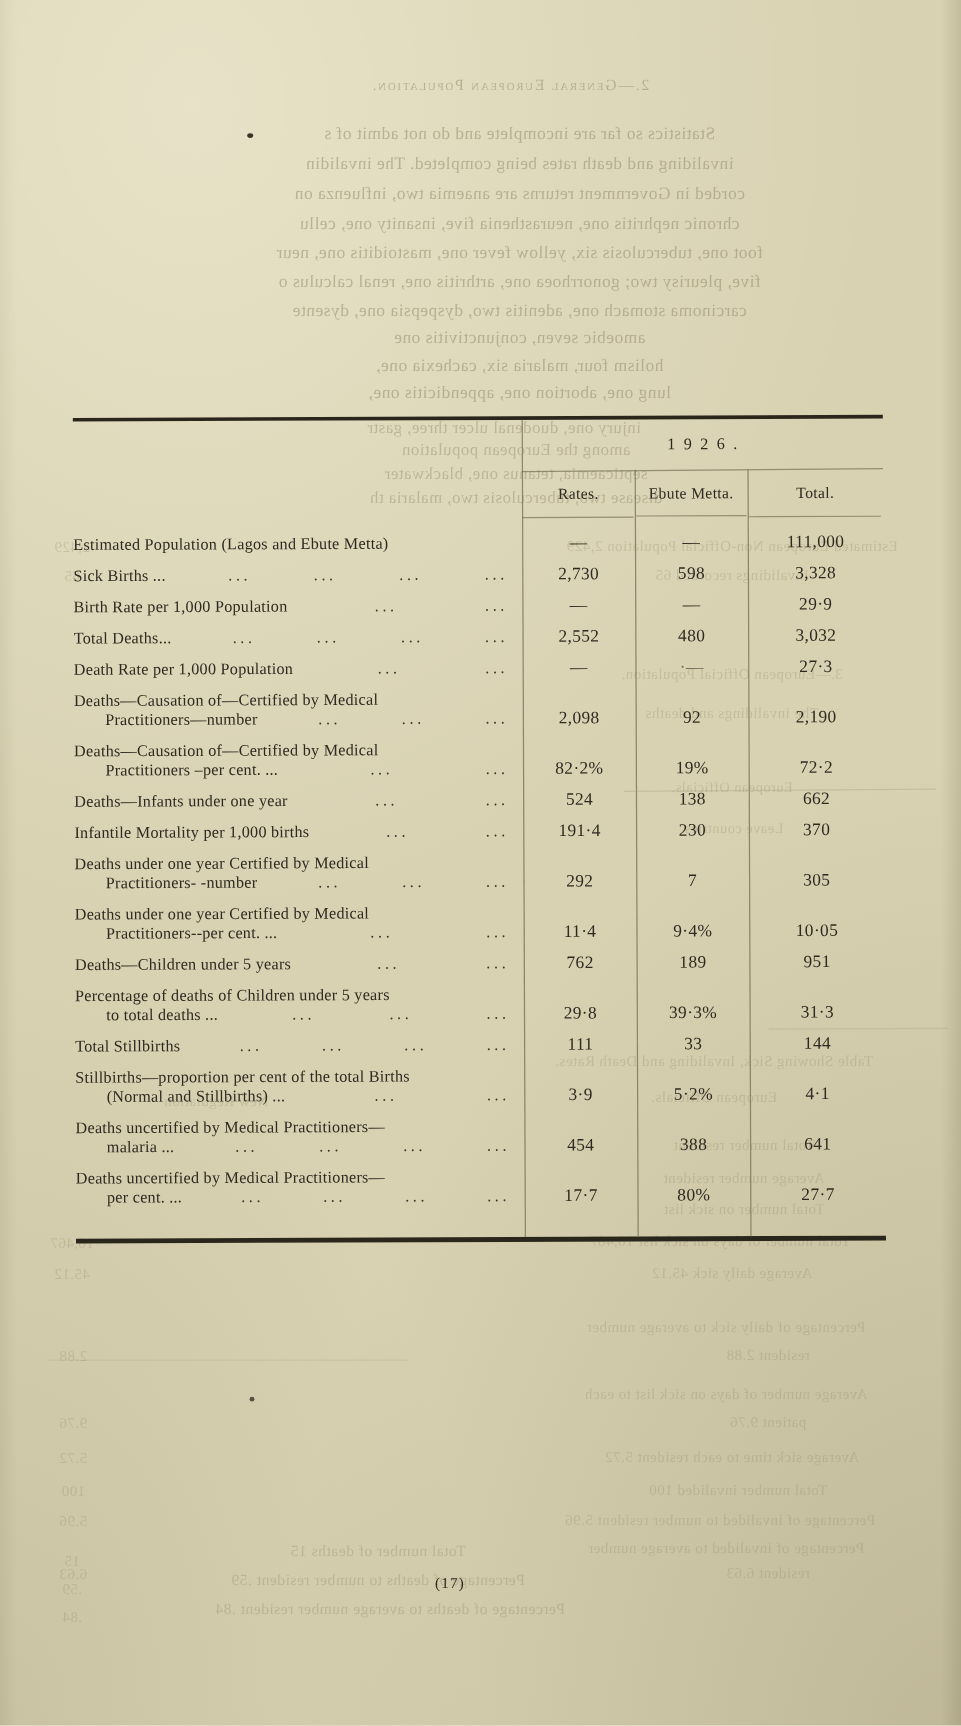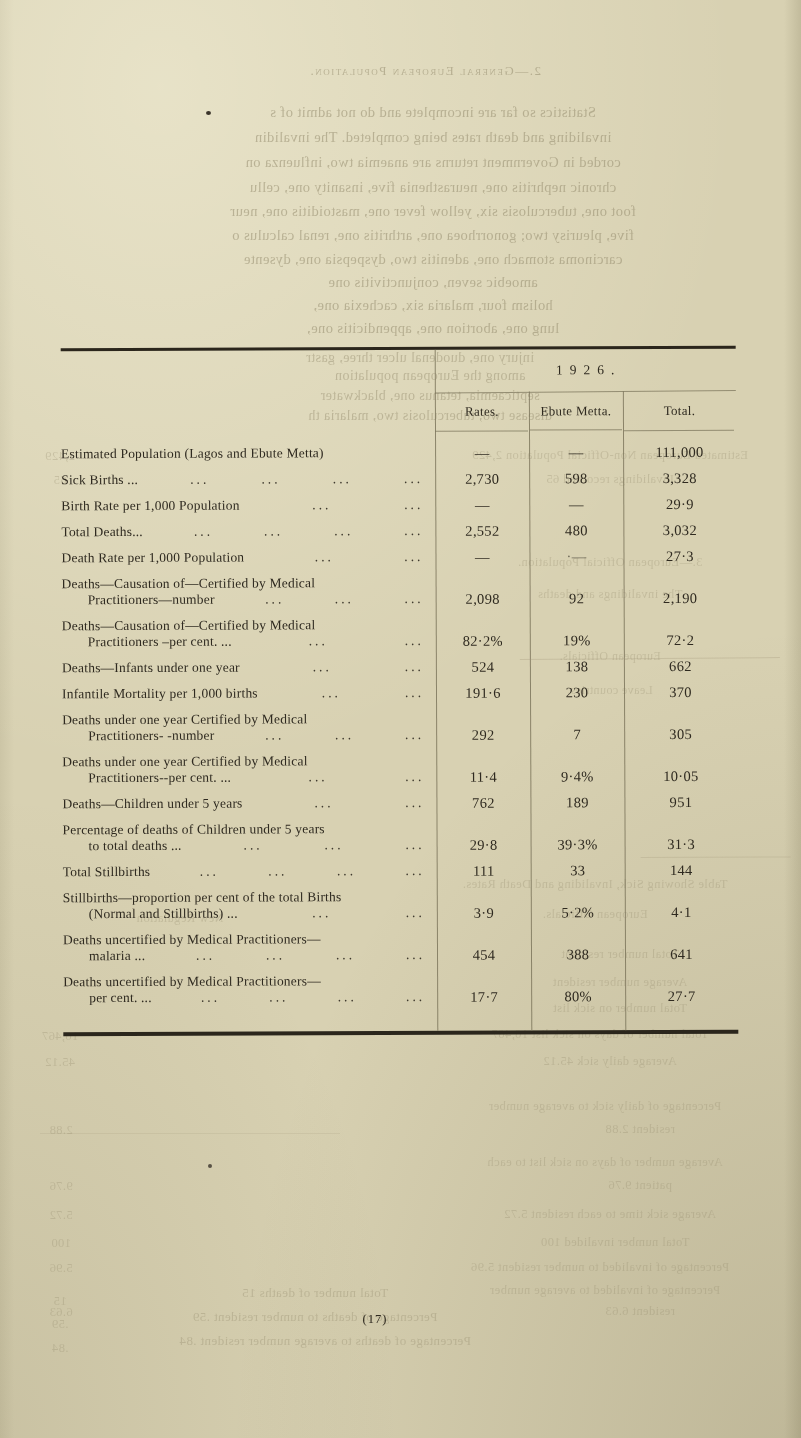--- a/index.html
+++ b/index.html
@@ -235,21 +235,21 @@
           <div class="val">662</div>
         </div>
         <div class="t-row">
           <div class="lab">
             <div class="leaders">
               <span>Infantile Mortality per 1,000 births</span>
               <span class="dots">...</span>
               <span class="dots">...</span>
             </div>
           </div>
-          <div class="val">191·6</div>
+          <div class="val">191·4</div>
           <div class="val">230</div>
           <div class="val">370</div>
         </div>
         <div class="t-row double">
           <div class="lab">
             <div class="">Deaths under one year Certified by Medical</div>
             <div class="l2 leaders">
               <span>Practitioners- -number</span>
               <span class="dots">...</span>
               <span class="dots">...</span>

